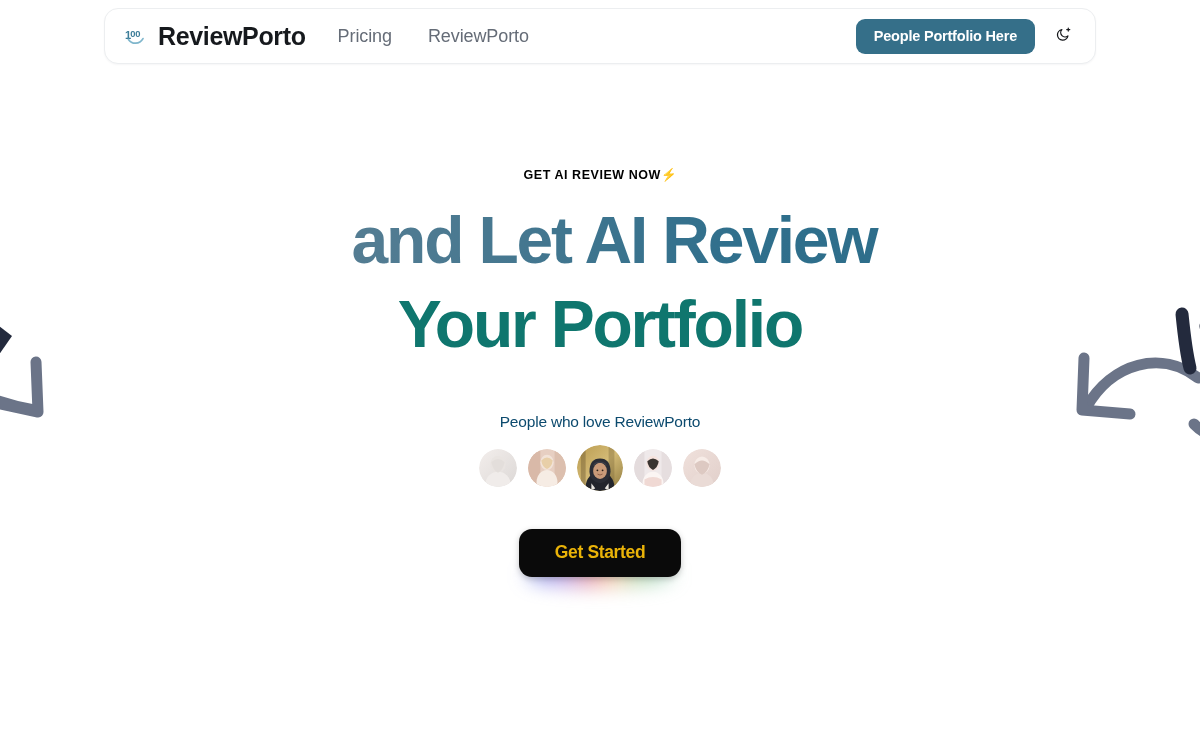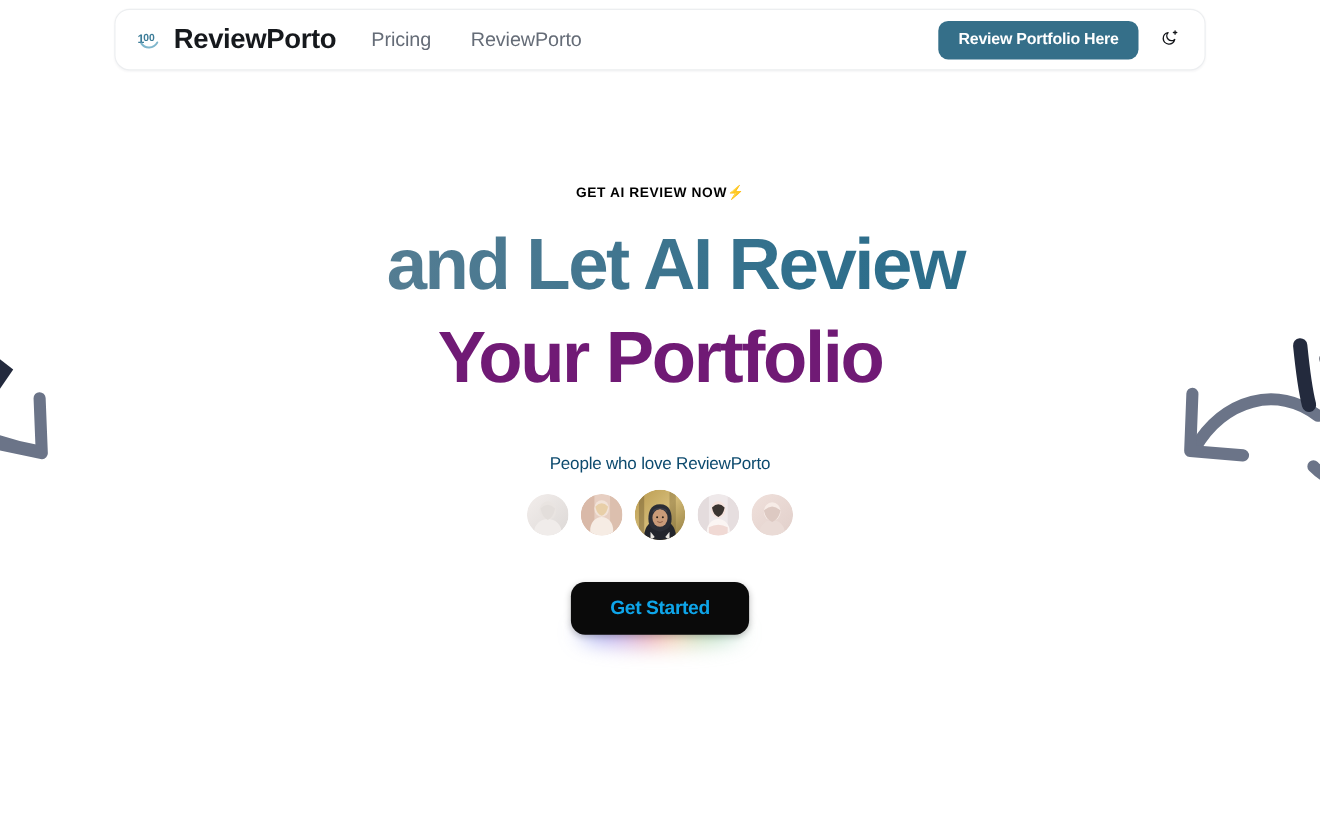--- a/index.html
+++ b/index.html
@@ -137,21 +137,21 @@
   .headline .line1 {
     display: block;
     background: linear-gradient(95deg, #6f8796 0%, #5d8094 22%, #2f6f8c 62%, #2b6b88 100%);
     -webkit-background-clip: text;
     background-clip: text;
     color: transparent;
     padding-left: 28px;
   }
   .headline .line2 {
     display: block;
-    color: #701a75;
+    color: #0f766e;
   }
 
   .social-label {
     margin-top: 46px;
     font-size: 15.5px;
     color: #0c4a6e;
     letter-spacing: -0.2px;
   }
 
   .avatars {
@@ -198,21 +198,21 @@
       rgba(150,200,140,0.55) 74%,
       rgba(110,190,150,0.45) 88%,
       rgba(110,190,150,0.00) 100%);
     filter: blur(9px);
     z-index: 0;
   }
   .cta-main {
     position: relative;
     z-index: 1;
     background: #0a0a0a;
-    color: #0ea5e9;
+    color: #eab308;
     border: none;
     border-radius: 13px;
     font-family: inherit;
     font-size: 17.5px;
     font-weight: 700;
     letter-spacing: -0.35px;
     padding: 0 36px;
     height: 48px;
     cursor: pointer;
     white-space: nowrap;
@@ -253,21 +253,21 @@
       </span>
       <span class="brand-name">ReviewPorto</span>
     </div>
 
     <div class="nav-links">
       <a class="nav-link" href="#">Pricing</a>
       <a class="nav-link" href="#">ReviewPorto</a>
     </div>
 
     <div class="nav-right">
-      <button class="cta-nav">Review Portfolio Here</button>
+      <button class="cta-nav">People Portfolio Here</button>
       <button class="theme-toggle">
         <span>
           <svg width="17" height="17" viewBox="0 0 20 20" fill="none" aria-hidden="true">
             <path d="M15.2 11.6 A6.2 6.2 0 1 1 8.1 4.3 A5.1 5.1 0 0 0 15.2 11.6 Z" stroke="#14161a" stroke-width="1.5" stroke-linejoin="round" fill="none"></path>
             <path d="M15.6 2.4 V6.0 M13.8 4.2 H17.4" stroke="#14161a" stroke-width="1.4" stroke-linecap="round"></path>
           </svg>
         </span>
       </button>
     </div>
 

